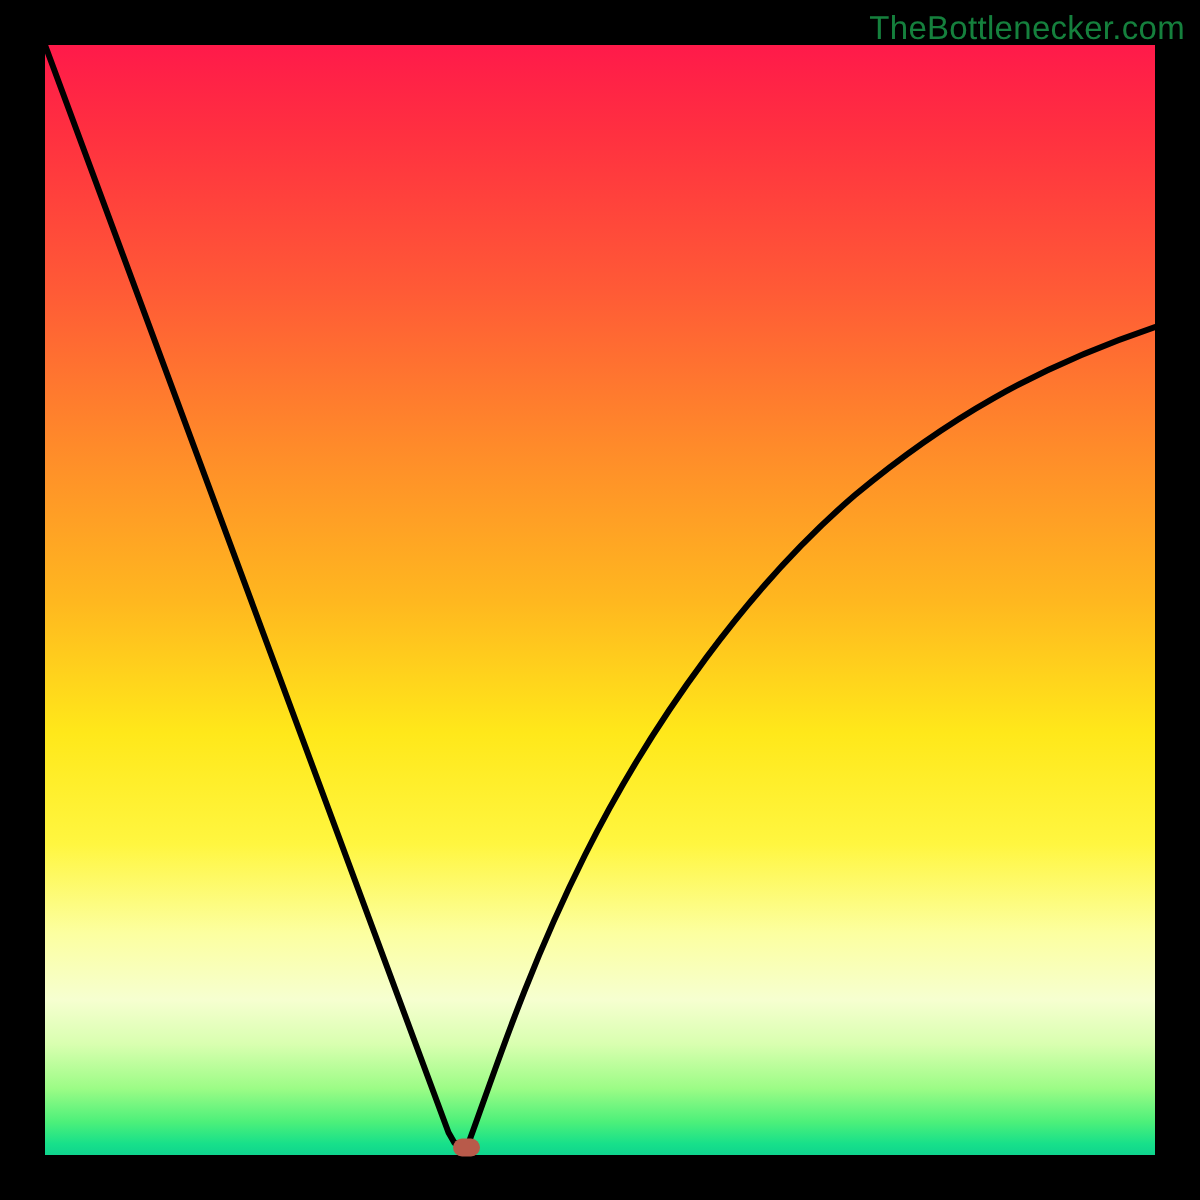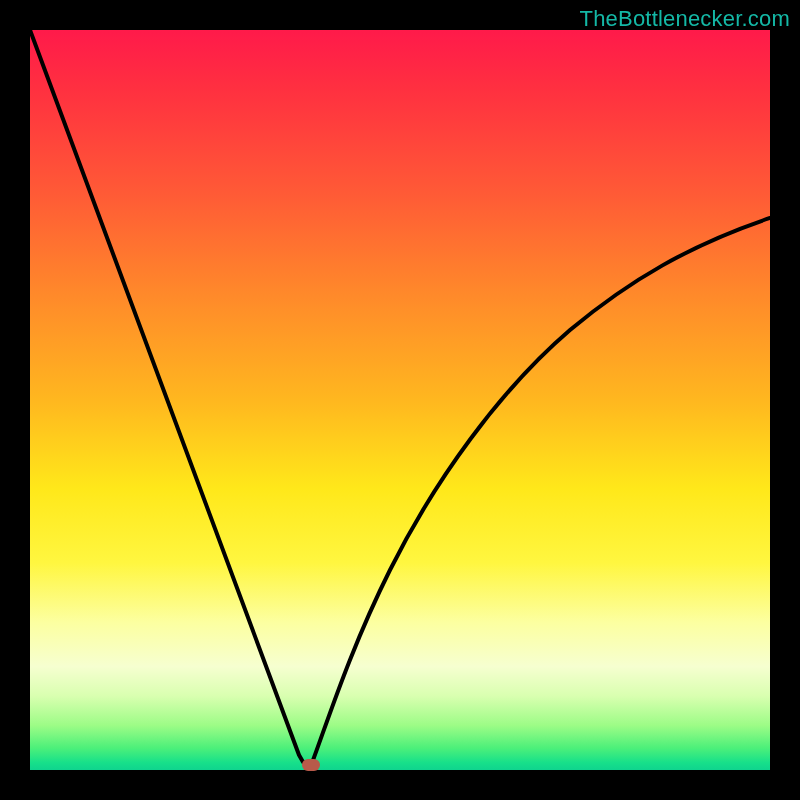--- a/index.html
+++ b/index.html
@@ -53,21 +53,21 @@
     width: 18px;
     height: 12px;
     border-radius: 6px;
     background: #b85a4a;
     transform: translate(-50%, -50%);
   }
   .attribution {
     position: absolute;
     top: 6px;
     right: 10px;
-    color: #14b8a6;
+    color: #15803d;
     font-size: 22px;
     letter-spacing: 0.2px;
     font-weight: 500;
   }
 </style>
 </head>
 <body>
 
 <div class="stage">
 

